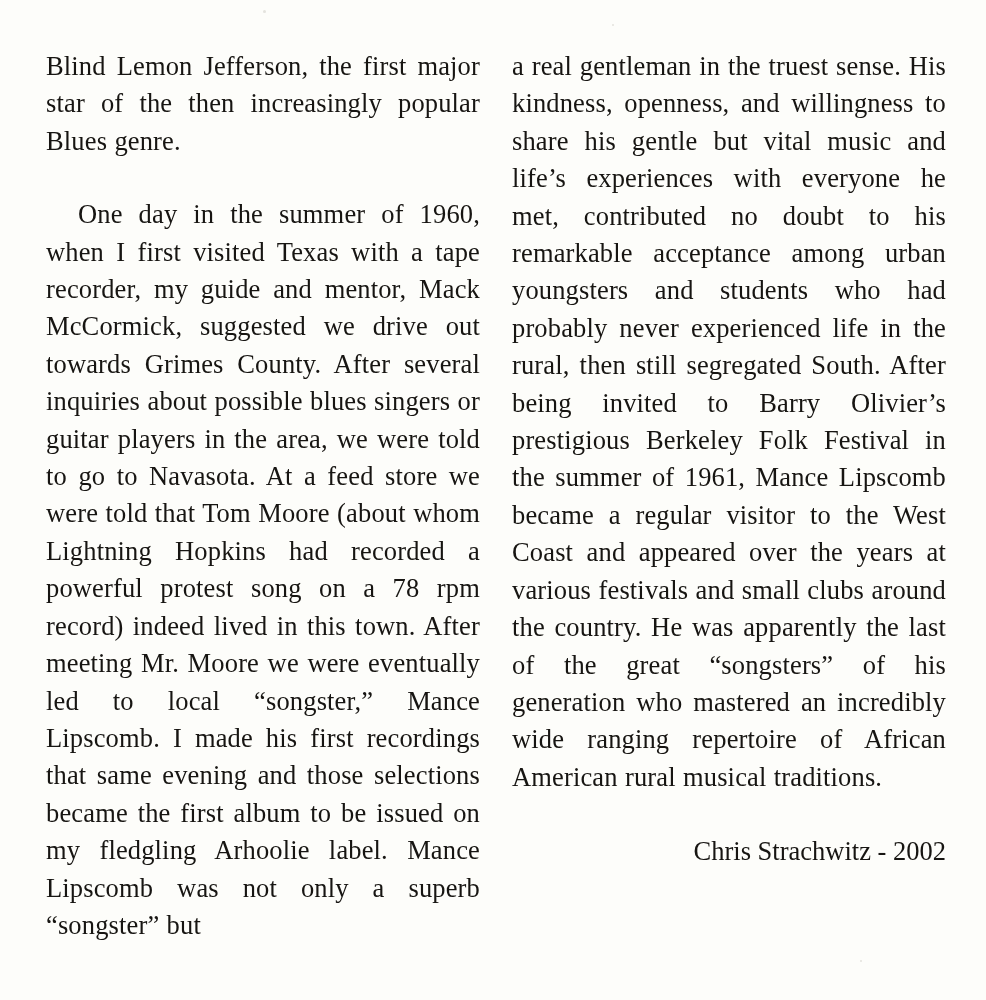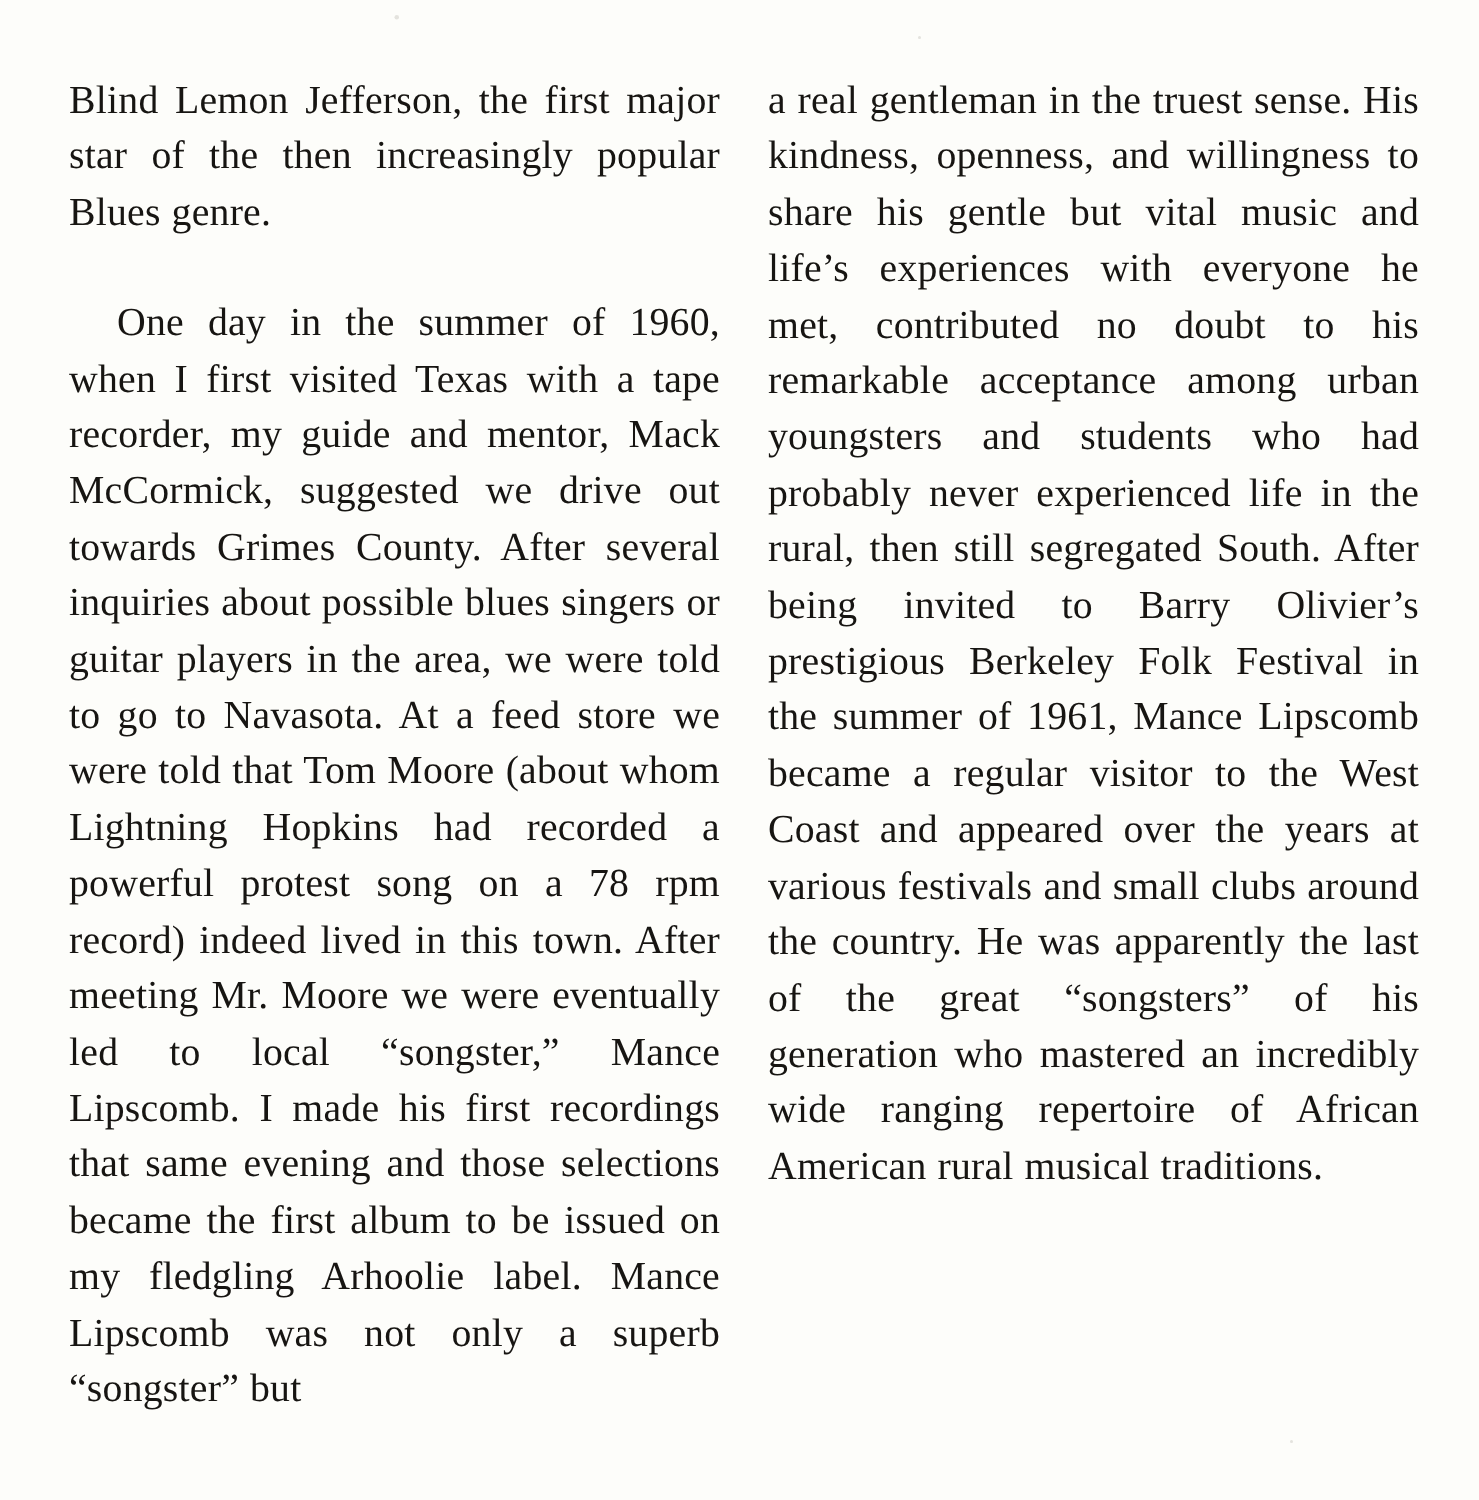--- a/index.html
+++ b/index.html
@@ -76,16 +76,17 @@
 
   <div class="columns">
 
     <div class="column">
       <p>Blind Lemon Jefferson, the first major star of the then increasingly popular Blues genre.</p>
       <p class="indented">One day in the summer of 1960, when I first visited Texas with a tape recorder, my guide and mentor, Mack McCormick, suggested we drive out towards Grimes County. After several inquiries about possible blues singers or guitar players in the area, we were told to go to Navasota. At a feed store we were told that Tom Moore (about whom Lightning Hopkins had recorded a powerful protest song on a 78 rpm record) indeed lived in this town. After meeting Mr. Moore we were eventually led to local “songster,” Mance Lipscomb. I made his first recordings that same evening and those selections became the first album to be issued on my fledgling Arhoolie label. Mance Lipscomb was not only a superb “songster” but</p>
     </div>
 
     <div class="column">
       <p>a real gentleman in the truest sense. His kindness, openness, and willingness to share his gentle but vital music and life’s experiences with everyone he met, contributed no doubt to his remarkable acceptance among urban youngsters and students who had probably never experienced life in the rural, then still segregated South. After being invited to Barry Olivier’s prestigious Berkeley Folk Festival in the summer of 1961, Mance Lipscomb became a regular visitor to the West Coast and appeared over the years at various festivals and small clubs around the country. He was apparently the last of the great “songsters” of his generation who mastered an incredibly wide ranging repertoire of African American rural musical traditions.</p>
+      <div class="signature">Chris Strachwitz - 2002</div>
     </div>
 
   </div>
 </div>
 
 </body></html>

